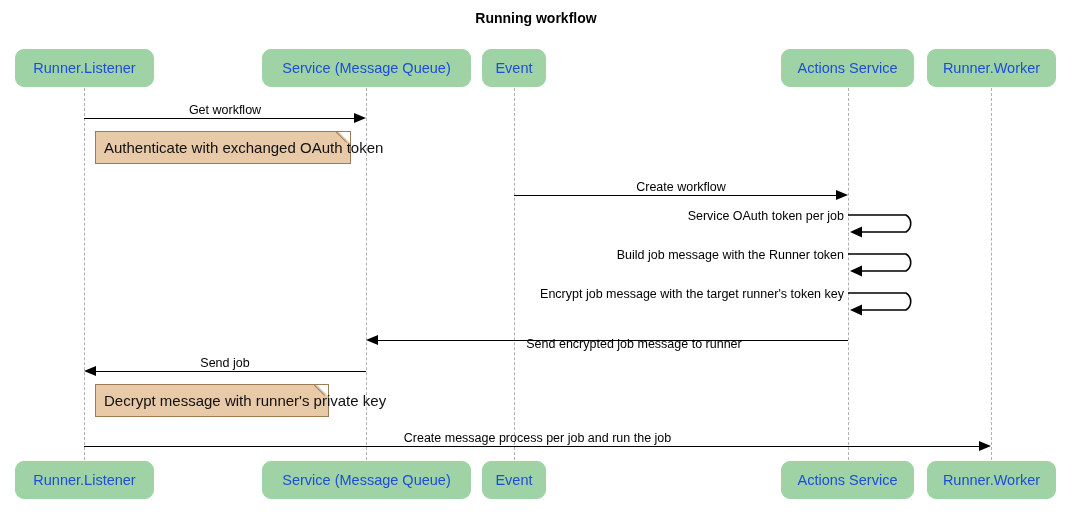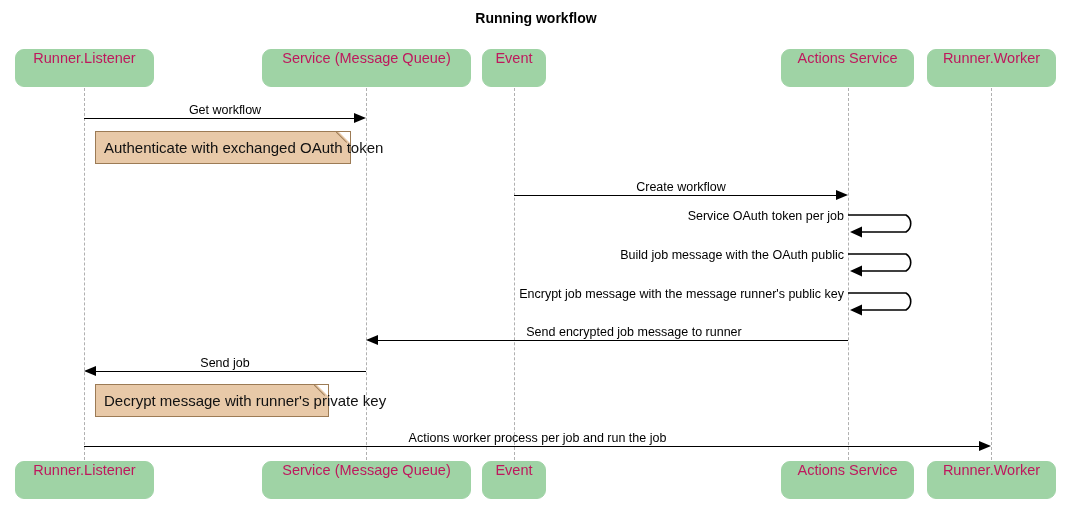--- a/index.html
+++ b/index.html
@@ -36,23 +36,24 @@
     height: 372px;
     border-left: 1px dashed #b0b0b0;
   }
   .participant {
     position: absolute;
     box-sizing: border-box;
     height: 38px;
     background: #9fd3a5;
     border: 1px solid #9fd3a5;
     border-radius: 9px;
-    color: #be185d;
+    color: #1d4ed8;
     font-size: 14.5px;
     display: flex;
+    align-items: center;
     justify-content: center;
     white-space: nowrap;
     padding: 0 10px;
   }
   .msg-line {
     position: absolute;
     height: 0;
     border-top: 1.6px solid #000000;
   }
   .arrow-head {
@@ -183,43 +184,43 @@
   <div class="msg-label" style="left:514px; top:180px; width:334px;">Create workflow</div>
   <div class="msg-line" style="left:514px; top:195px; width:322px;"></div>
   <div class="arrow-head right" style="left:836px; top:190px;"></div>
 
   <div class="msg-label right-align" style="left:448px; top:209px; width:396px;">Service OAuth token per job</div>
   <svg class="self-loop" style="left:848px; top:208px;" width="78" height="32">
     <path d="M0,7 L58,7 A10,10 0 0 1 58,24 L14,24" fill="none" stroke="#000000" stroke-width="1.6"></path>
     <polygon points="14,18.5 14,29.5 2,24" fill="#000000"></polygon>
   </svg>
 
-  <div class="msg-label right-align" style="left:448px; top:248px; width:396px;">Build job message with the OAuth public</div>
+  <div class="msg-label right-align" style="left:448px; top:248px; width:396px;">Build job message with the Runner token</div>
   <svg class="self-loop" style="left:848px; top:247px;" width="78" height="32">
     <path d="M0,7 L58,7 A10,10 0 0 1 58,24 L14,24" fill="none" stroke="#000000" stroke-width="1.6"></path>
     <polygon points="14,18.5 14,29.5 2,24" fill="#000000"></polygon>
   </svg>
 
-  <div class="msg-label right-align" style="left:448px; top:287px; width:396px;">Encrypt job message with the message runner's public key</div>
+  <div class="msg-label right-align" style="left:448px; top:287px; width:396px;">Encrypt job message with the target runner's token key</div>
   <svg class="self-loop" style="left:848px; top:286px;" width="78" height="32">
     <path d="M0,7 L58,7 A10,10 0 0 1 58,24 L14,24" fill="none" stroke="#000000" stroke-width="1.6"></path>
     <polygon points="14,18.5 14,29.5 2,24" fill="#000000"></polygon>
   </svg>
 
-  <div class="msg-label" style="left:366px; top:325px; width:482px;padding-left:27px;">Send encrypted job message to runner</div>
+  <div class="msg-label" style="left:366px; top:337px; width:482px;padding-left:27px;">Send encrypted job message to runner</div>
   <div class="msg-line" style="left:378px; top:340px; width:470px;"></div>
   <div class="arrow-head left" style="left:366px; top:335px;"></div>
 
   <div class="msg-label" style="left:84px; top:356px; width:282px;">Send job</div>
   <div class="msg-line" style="left:96px; top:371px; width:270px;"></div>
   <div class="arrow-head left" style="left:84px; top:366px;"></div>
 
   <div class="note" style="left:95px; top:384px; width:234px;">
     <span>Decrypt message with runner's private key</span>
     <span class="note-fold"></span>
     <span class="note-fold-edge"></span>
   </div>
 
-  <div class="msg-label" style="left:84px; top:431px; width:907px;">Actions worker process per job and run the job</div>
+  <div class="msg-label" style="left:84px; top:431px; width:907px;">Create message process per job and run the job</div>
   <div class="msg-line" style="left:84px; top:446px; width:895px;"></div>
   <div class="arrow-head right" style="left:979px; top:441px;"></div>
 
 </div>
 
 </body></html>

